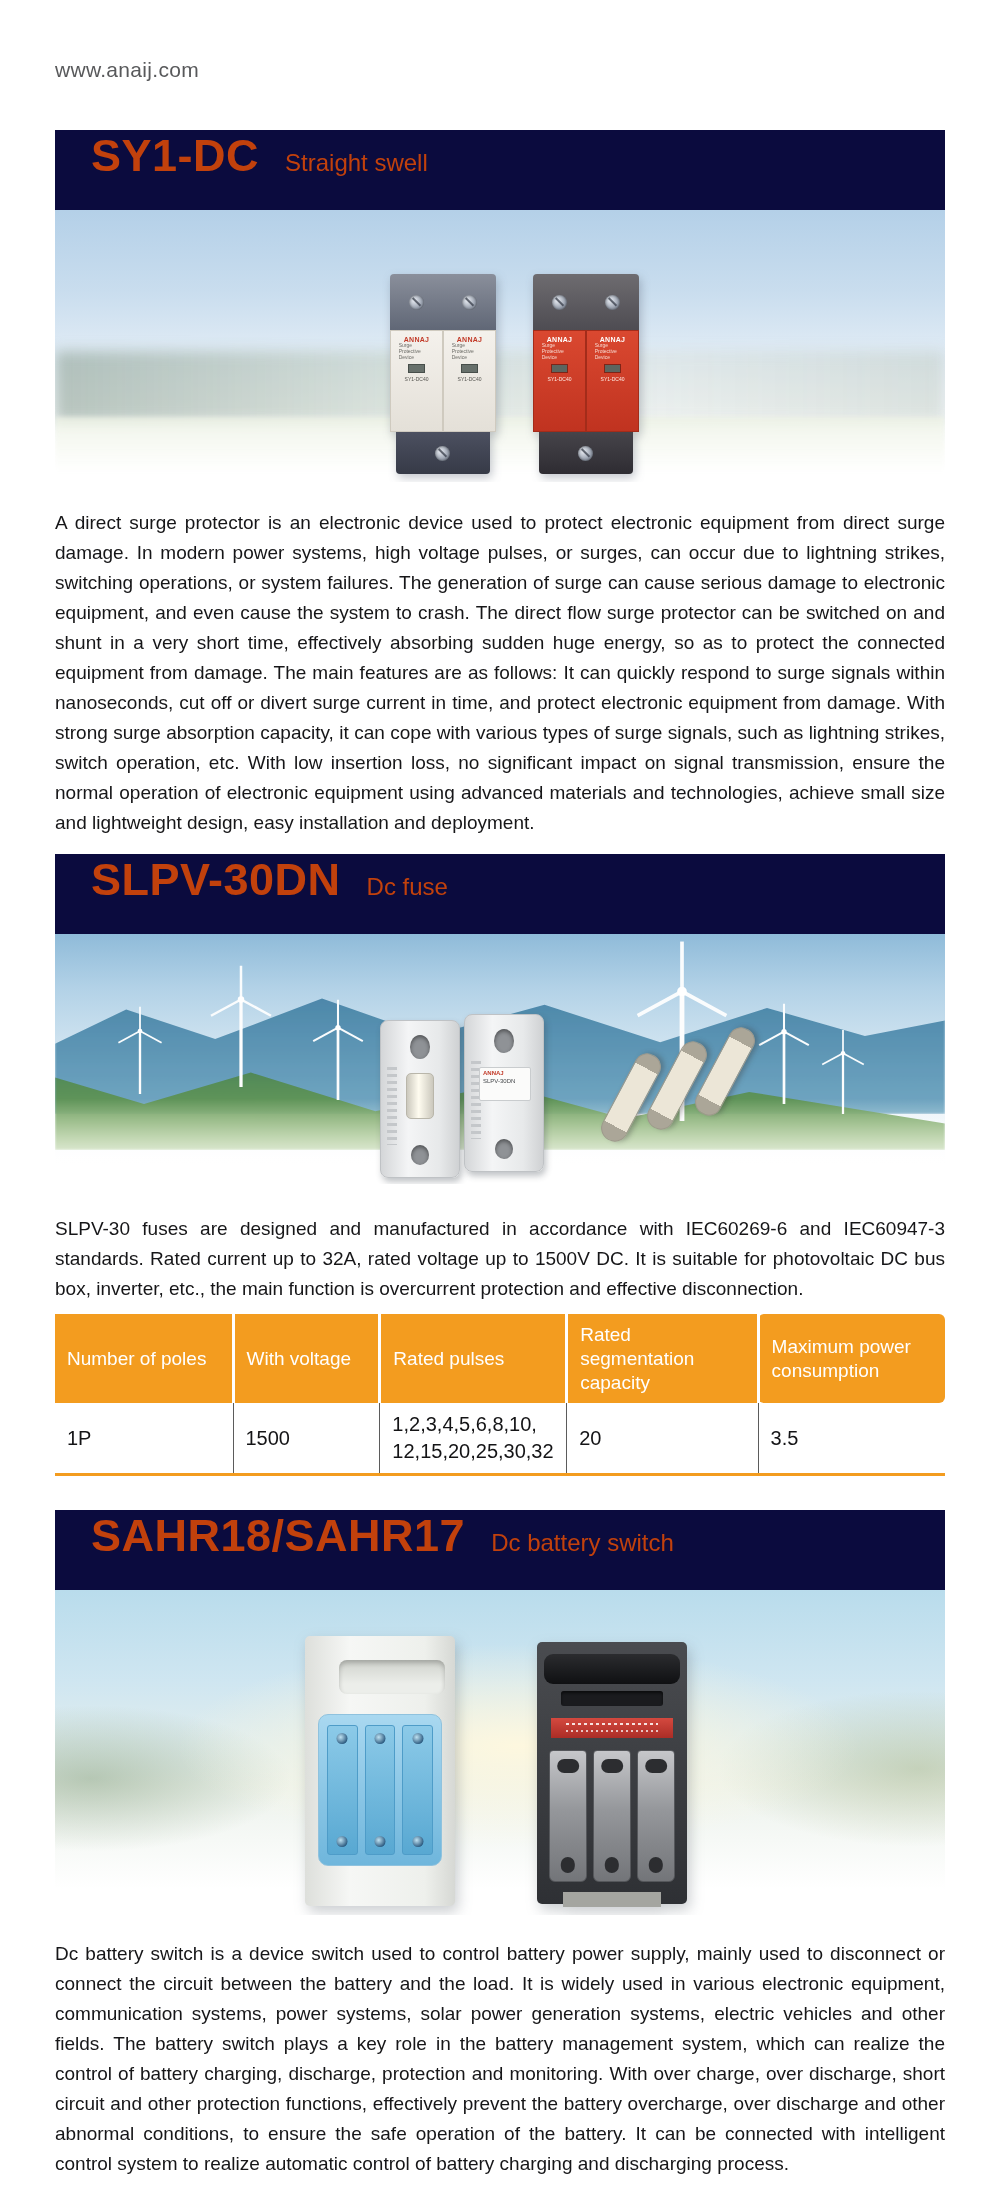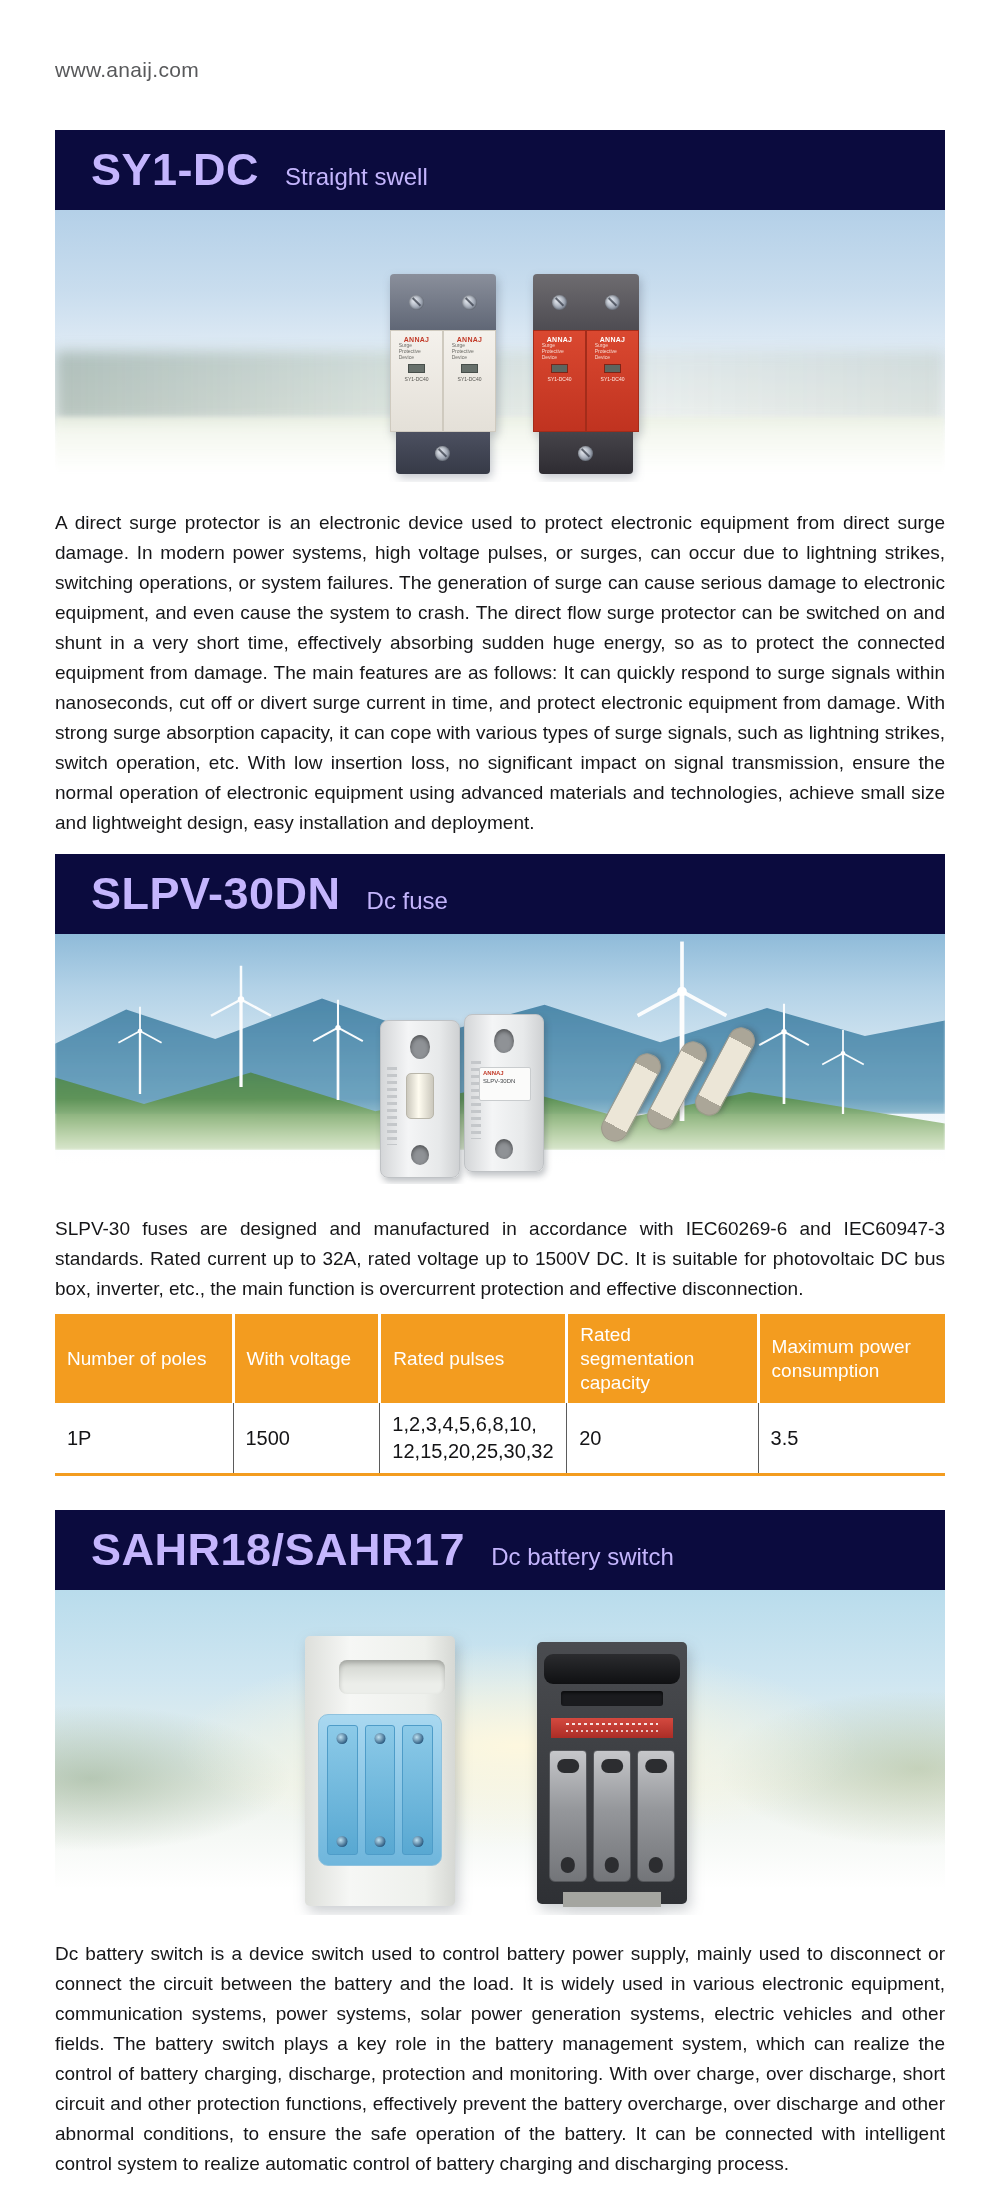--- a/index.html
+++ b/index.html
@@ -10,22 +10,22 @@
     color: #1d1d1f;
   }
   .page { padding: 0 55px 40px 55px; }
 
   .site-url {
     padding-top: 58px; font-size: 21px; color: #58595b; letter-spacing: .3px;
   }
 
   
   .banner {
-    height: 80px; background: #0b0b3e; color: #c4b5fd;
-    display: flex; align-items: center; padding-left: 36px;
+    height: 80px; background: #0b0b3e; color: #c2410c;
+    display: flex; align-items: flex-start; padding-left: 36px;
   }
   .banner-inner { display: flex; align-items: baseline; gap: 26px; }
   .banner .title { font-size: 45px; font-weight: 800; letter-spacing: .5px; }
   .banner .subtitle { font-size: 24px; font-weight: 400; }
 
   
   .desc {
     margin-top: 26px; font-size: 19px; line-height: 30px;
     text-align: justify; color: #161618;
   }
@@ -170,21 +170,21 @@
   .fz3 { left: 622px; top: 124px; }
 
   
   table.spec { width: 100%; border-collapse: collapse; margin-top: 10px;
                border-bottom: 3px solid #f39c1f; }
   table.spec th {
     background: #f39c1f; color: #ffffff; font-weight: 400; font-size: 19px;
     text-align: left; padding: 9px 12px; border-right: 3px solid #ffffff;
     line-height: 1.25; vertical-align: middle; height: 56px;
   }
-  table.spec th:last-child { border-right: none; }
+  table.spec th:last-child { border-right: none; border-radius: 6px; }
   table.spec td {
     background: #ffffff; color: #141416; font-size: 20px; padding: 8px 12px;
     border-right: 1px solid #5b5b5b; white-space: pre-line; line-height: 1.35;
     height: 58px; vertical-align: middle;
   }
   table.spec td:last-child { border-right: none; }
 
   
   .hero-sahr {
     height: 325px;

